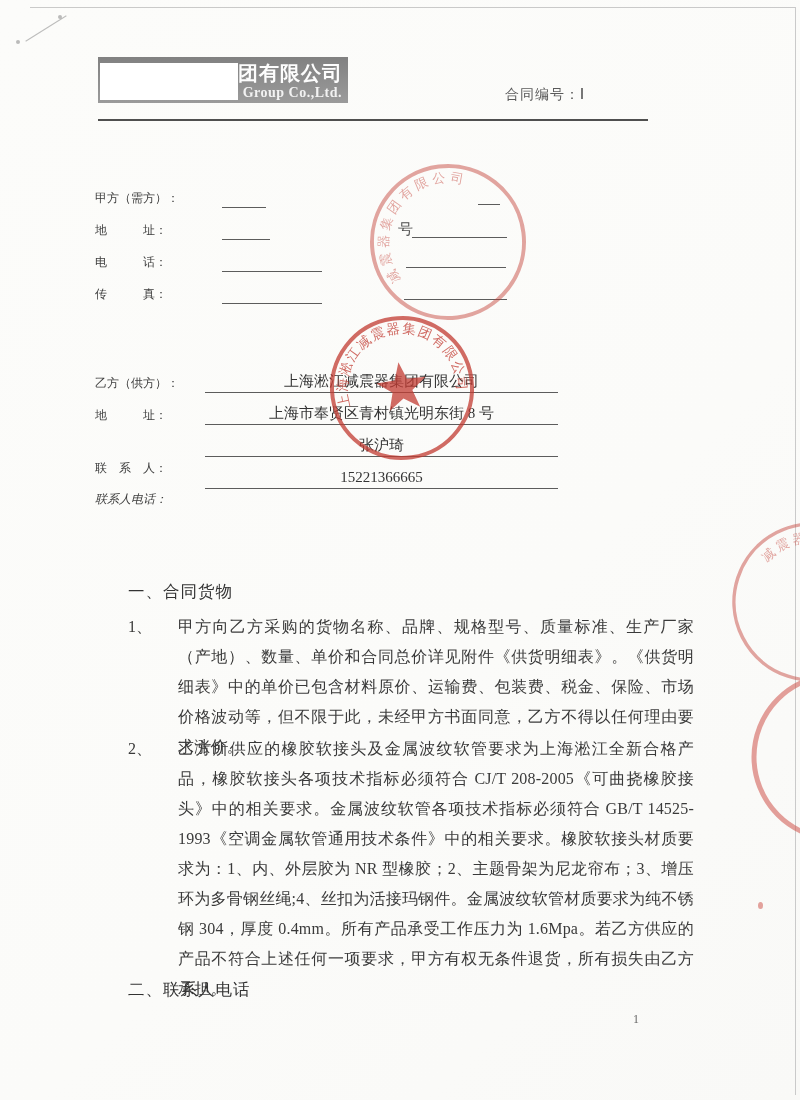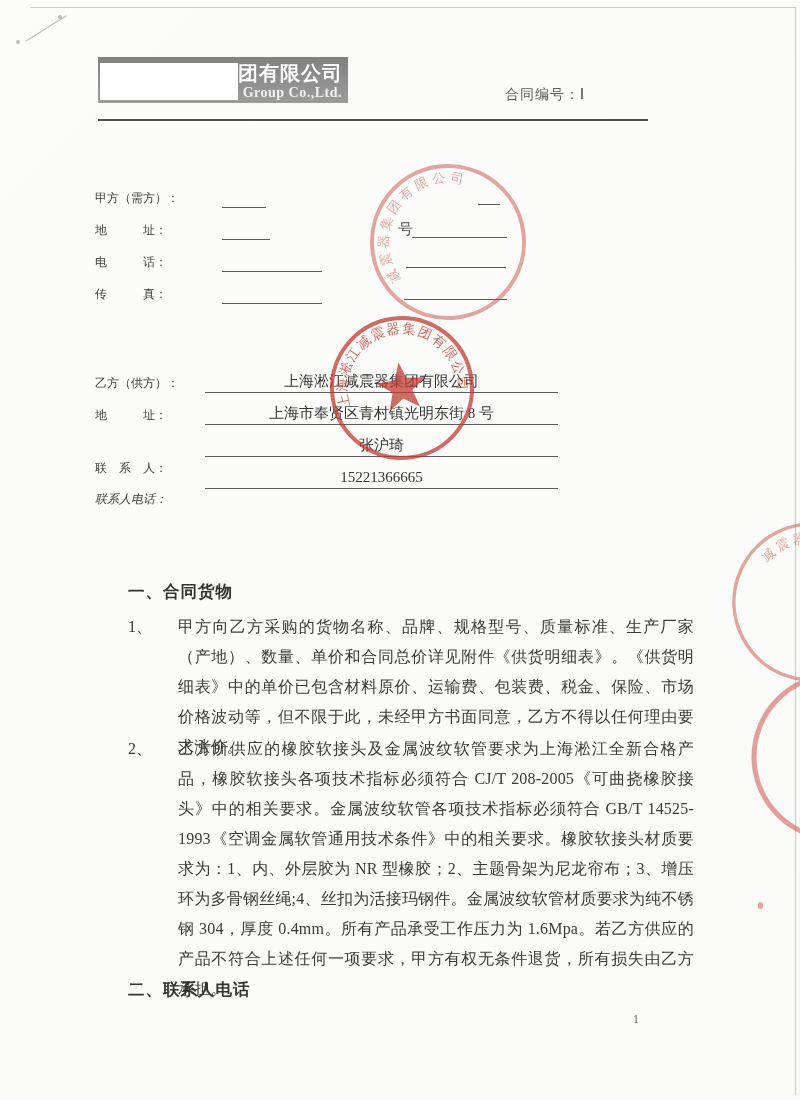--- a/index.html
+++ b/index.html
@@ -26,21 +26,21 @@
   .hrule{left:98px;top:119px;width:550px;height:2px;background:#4f4f4f;}
   .title{left:98px;top:130px;width:550px;text-align:center;font-size:28px;font-weight:600;
     color:#303030;letter-spacing:7px;}
   
   .flabel{position:absolute;font-size:12px;color:#3d3d3d;white-space:pre;line-height:24px;}
   .uline{position:absolute;border-bottom:1px solid #5c5c5c;}
   .fvalue{position:absolute;font-size:15px;color:#343434;text-align:center;line-height:24px;white-space:nowrap;}
   .rchar{position:absolute;font-size:15px;color:#4a4a4a;}
   
   .para{position:absolute;font-size:16px;line-height:35px;color:#3a3a3a;text-align:justify;letter-spacing:.4px;}
-  .heading{position:absolute;font-size:16.5px;font-weight:bold;color:#333;letter-spacing:1px;}
+  .heading{position:absolute;font-size:16.5px;font-weight:normal;color:#333;letter-spacing:1px;}
   .item{position:absolute;font-size:16px;line-height:30px;color:#3a3a3a;}
   .item .num{position:absolute;left:0;top:0;}
   .item .itxt{margin-left:50px;text-align:justify;letter-spacing:.2px;}
   .pageno{left:633px;top:1012px;font-size:12px;color:#666;}
   
   .stamp{position:absolute;pointer-events:none;}
   .stamp-dot{left:758px;top:902px;width:5px;height:7px;border-radius:50%;background:#cc4a40;opacity:.5;}
 </style>
 </head>
 <body>

